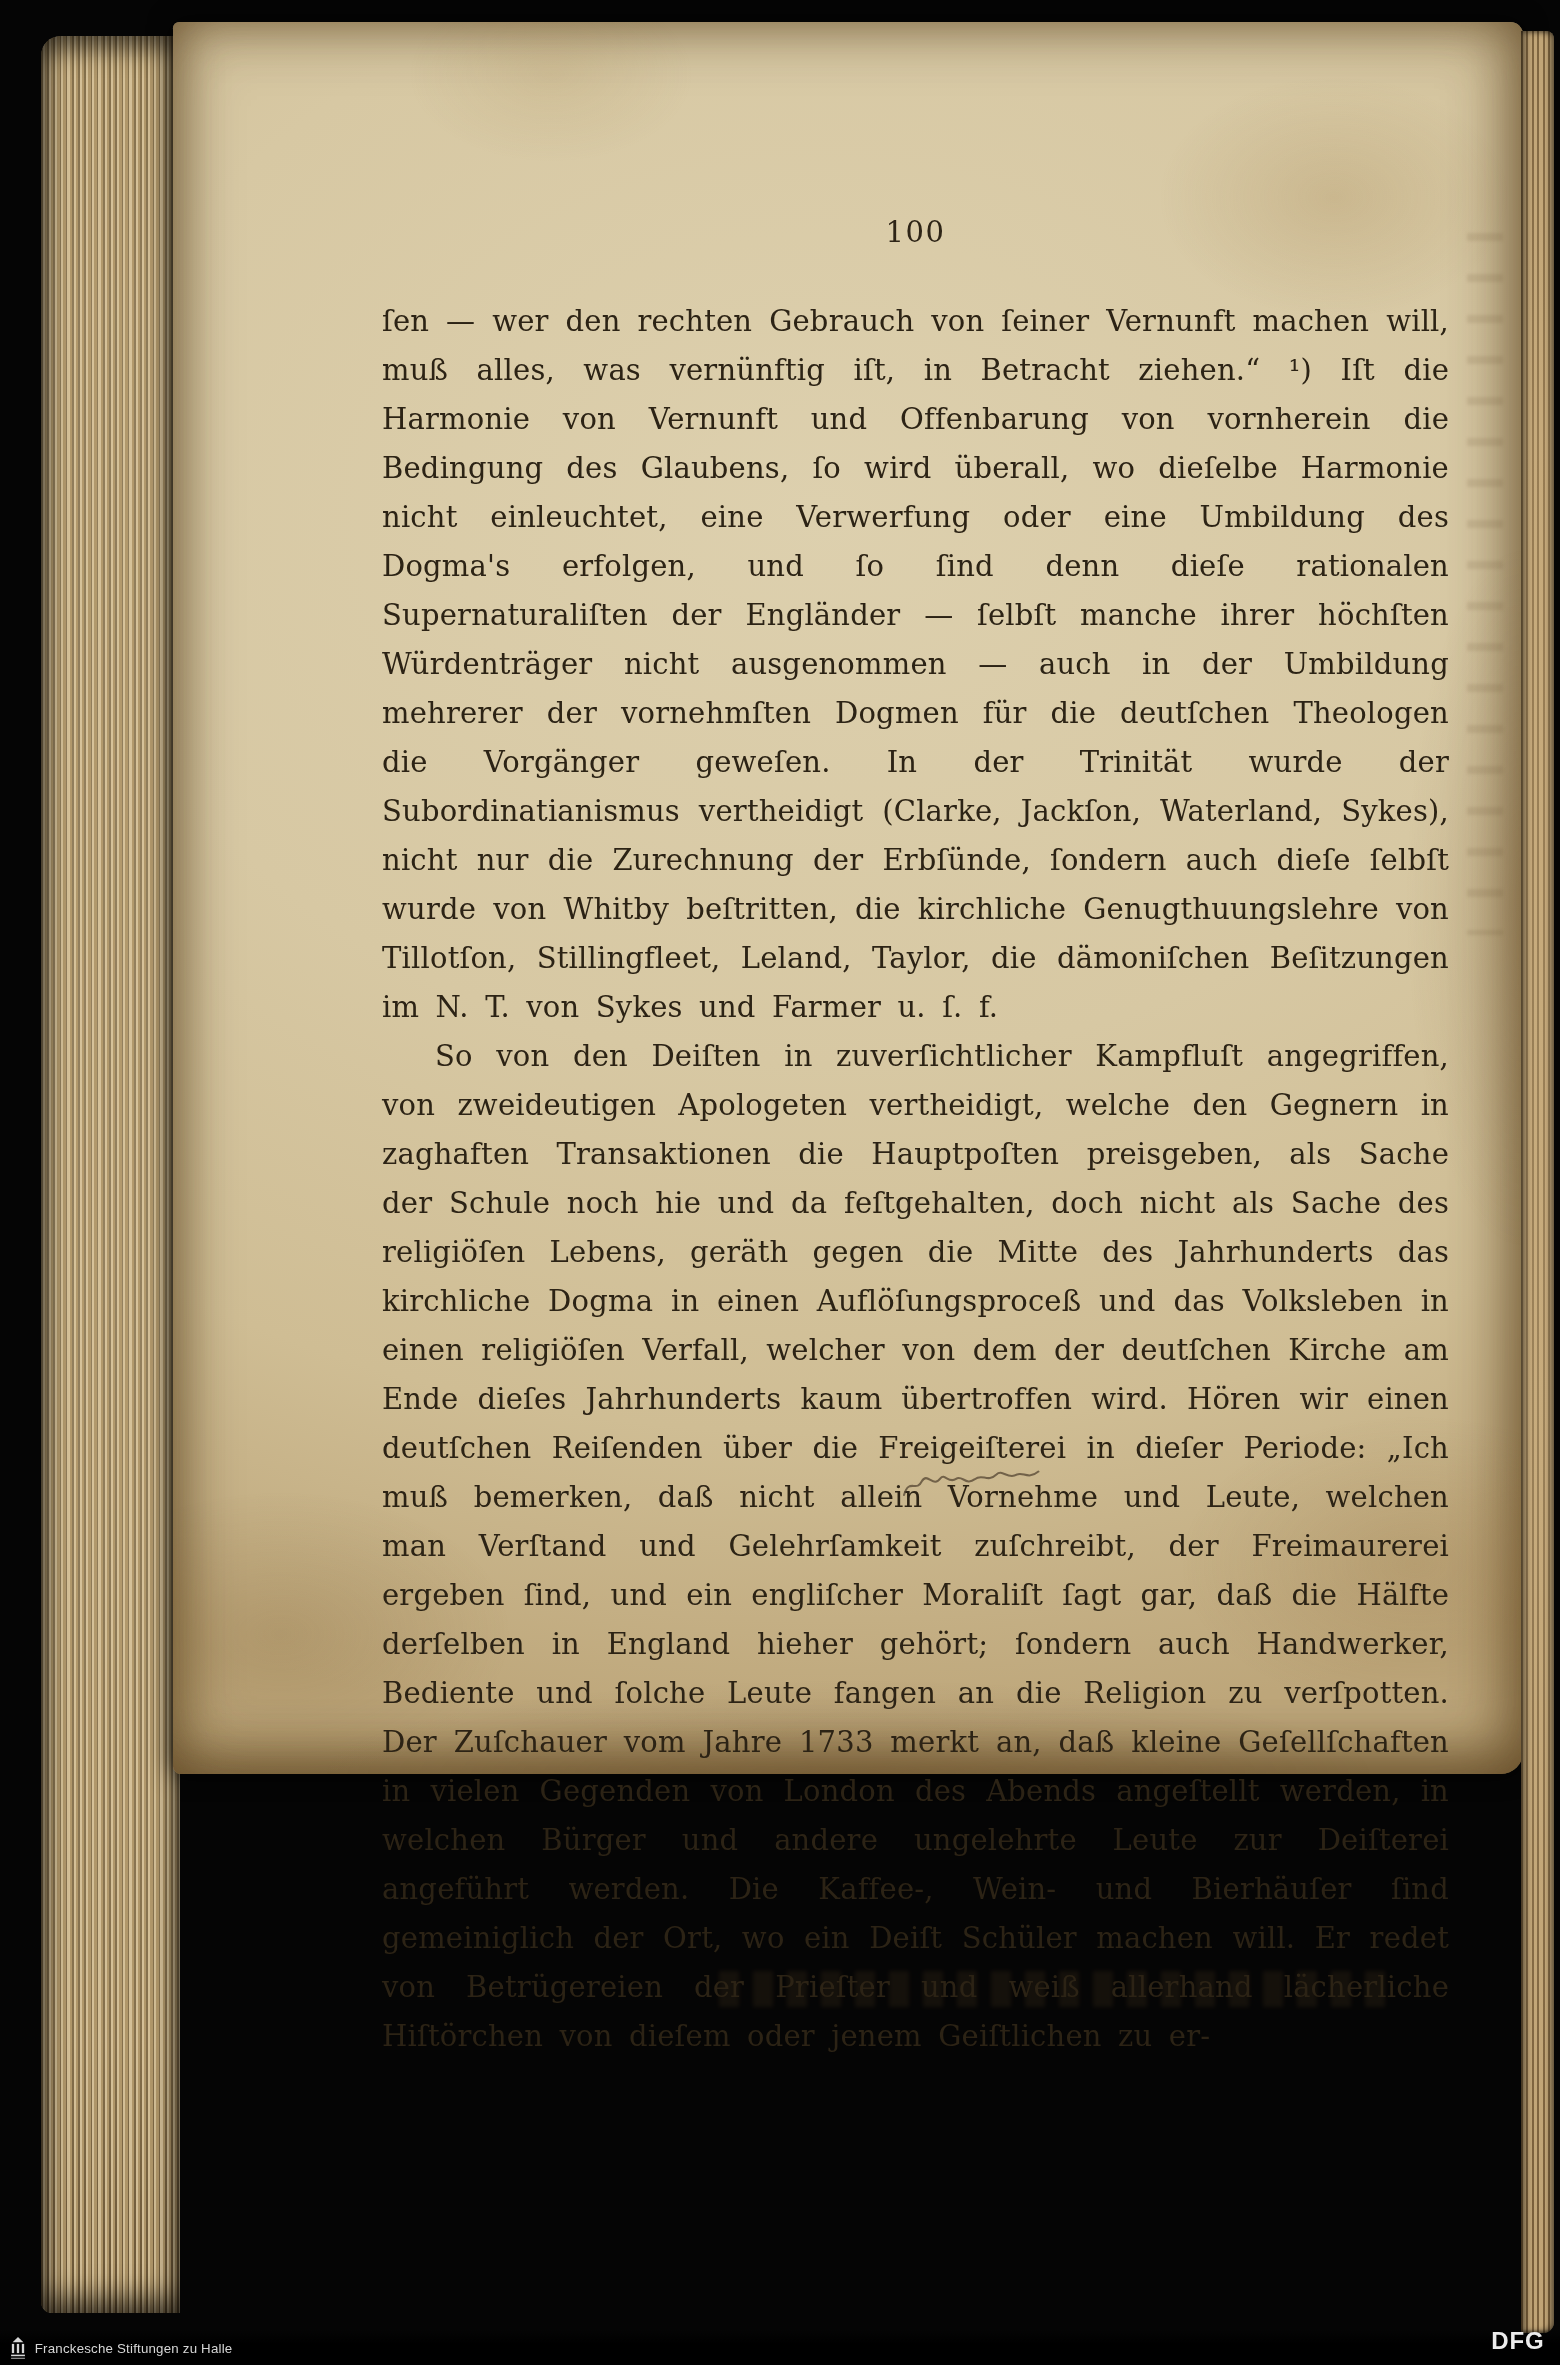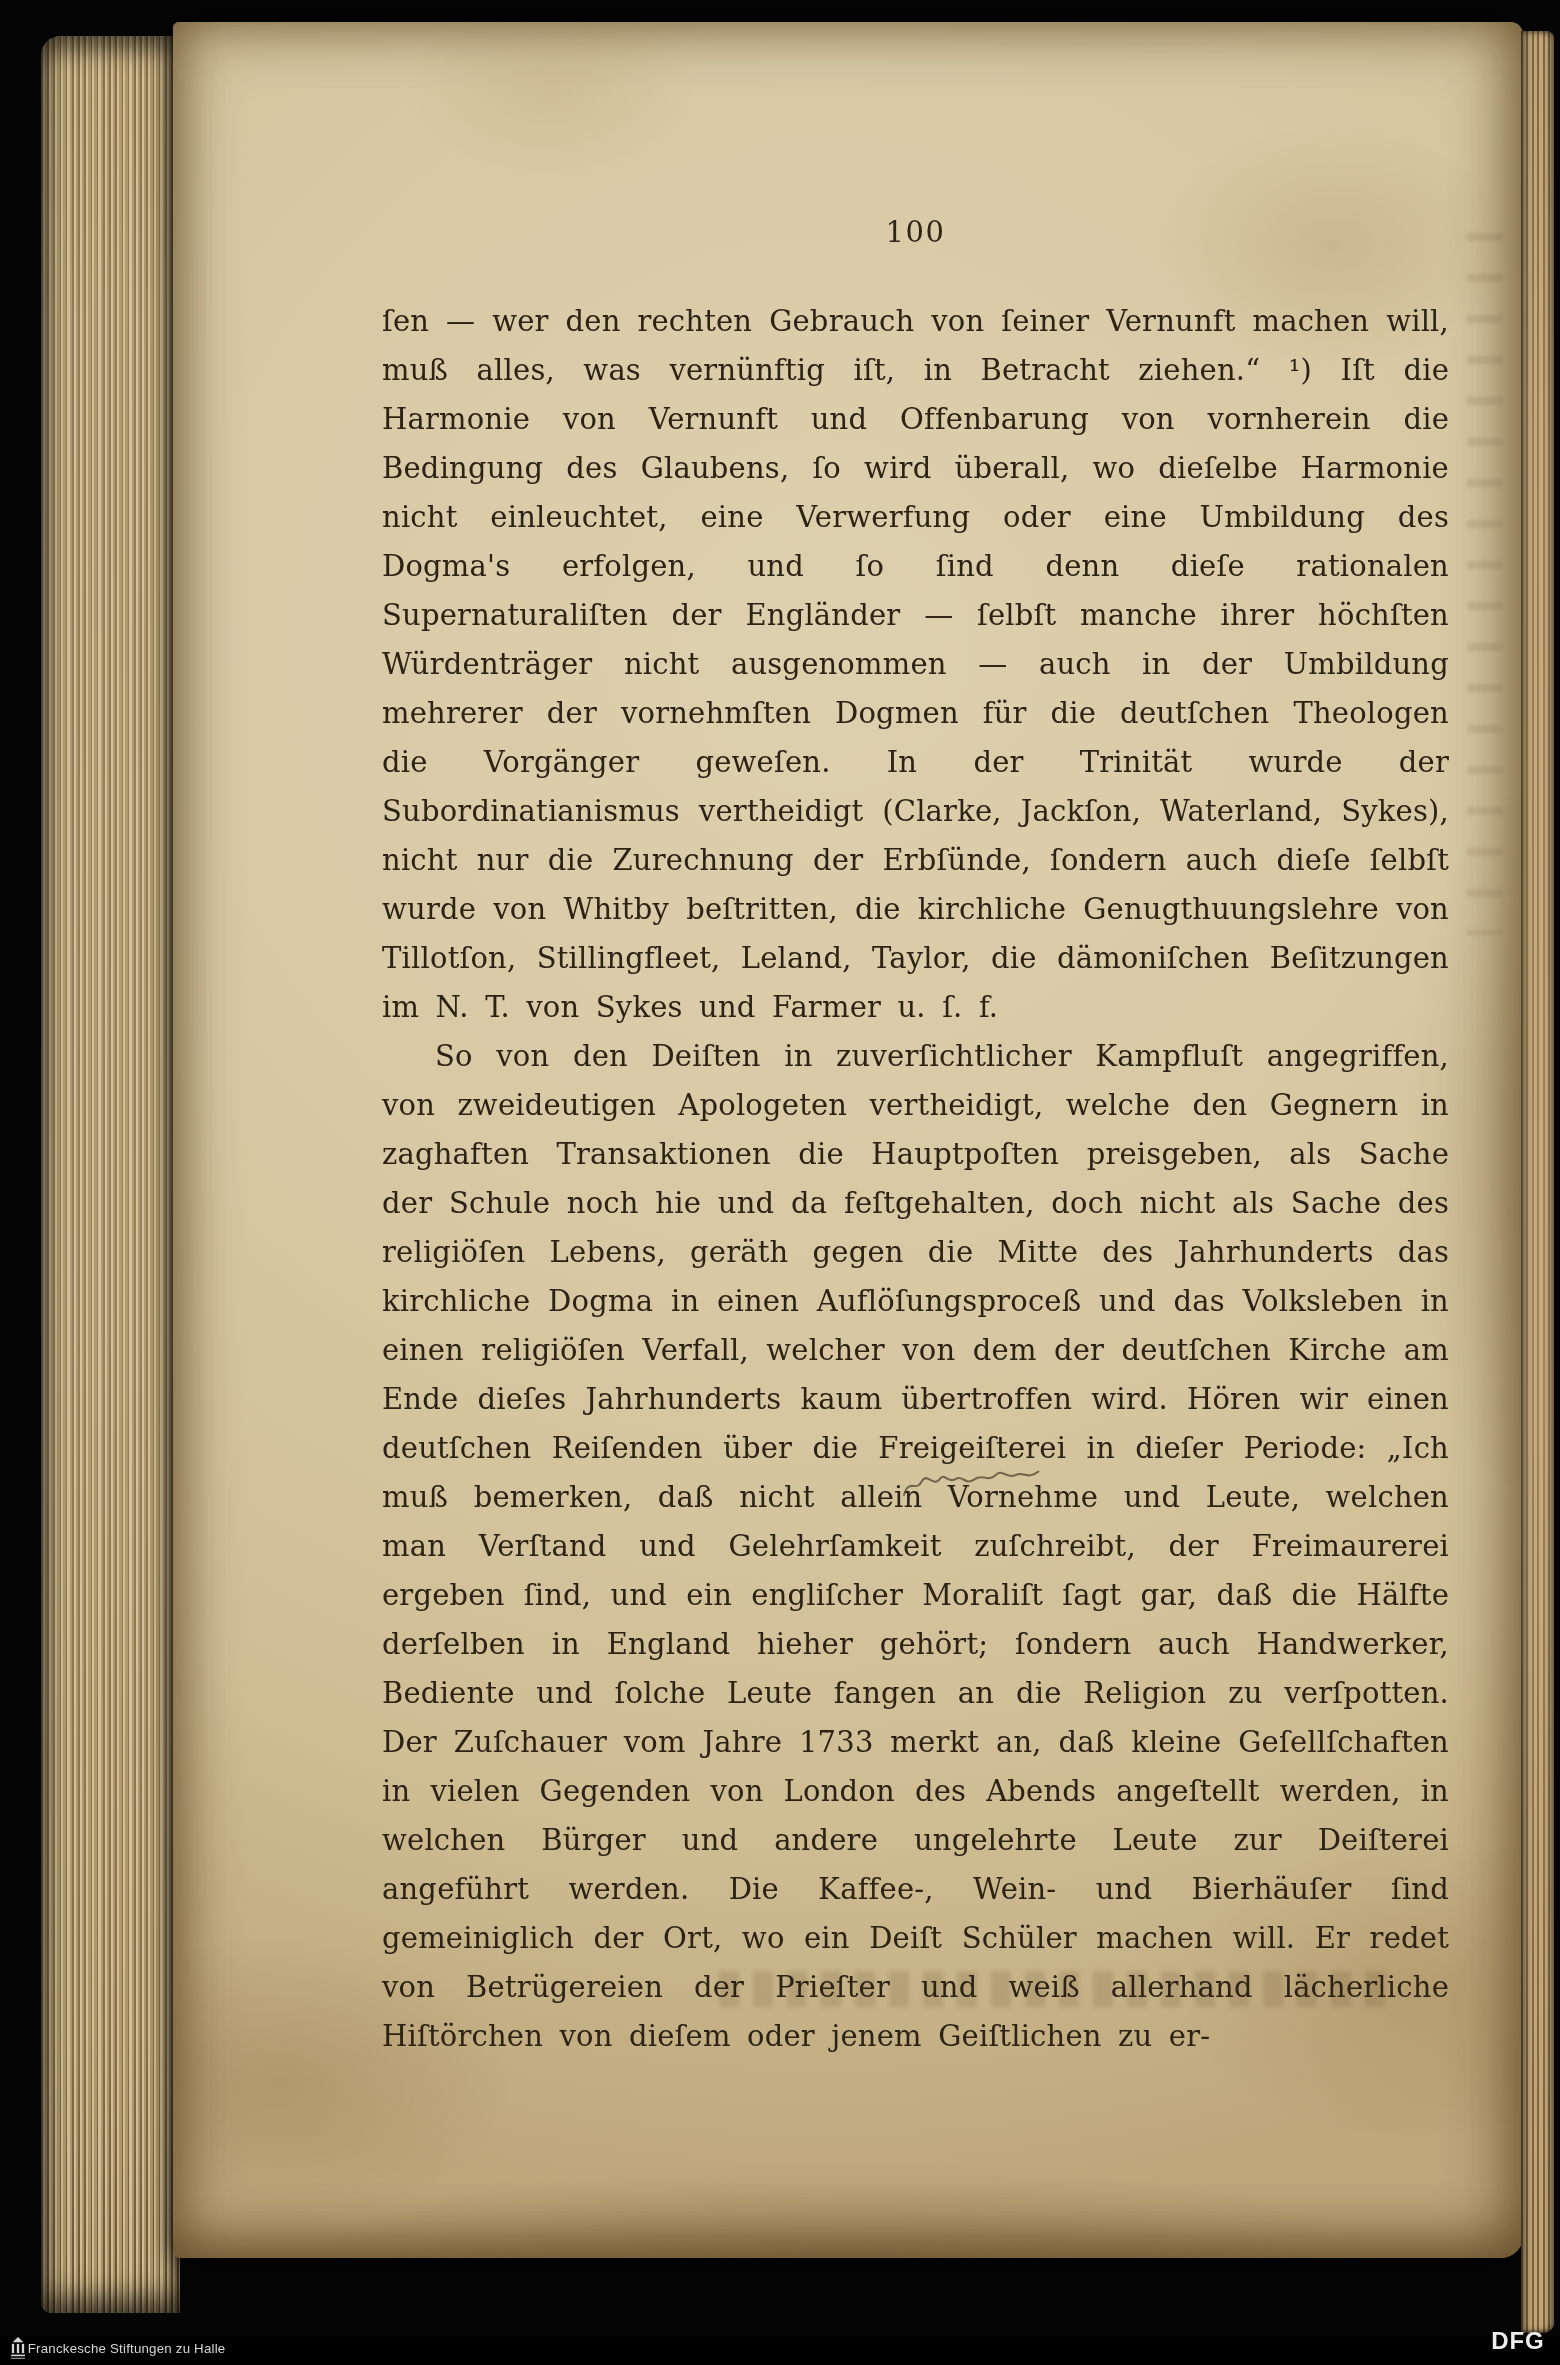--- a/index.html
+++ b/index.html
@@ -33,21 +33,21 @@
       #c3ac80;
     box-shadow: inset 0 14px 23.4px rgba(0,0,0,.55), inset 0 -17px 26.5px rgba(0,0,0,.6);
   }
 
   
   .page {
     position: absolute;
     left: 173px;
     top: 22px;
     width: 1350px;
-    height: 2236px;
+    height: 1752px;
     border-radius: 6.2px 12.5px 22px 7.8px;
     background:
       radial-gradient(ellipse 120% 70% at 48% 28%, #ddd0ae 0%, #d7c8a3 45%, #cfbd94 75%, #bda67a 100%);
     box-shadow:
       inset 0 0 70px rgba(70,45,12,.30),
       inset -22px 0 55px rgba(85,58,22,.35),
       inset 15.6px 0 43px rgba(85,58,22,.22),
       inset 0 -23.4px 47px rgba(70,45,12,.35),
       0 0 23.4px rgba(0,0,0,.8);
   }
@@ -179,20 +179,21 @@
     height: 37px;
     background: linear-gradient(180deg, rgba(0,0,0,0), #000 40%);
     font-family: "Liberation Sans", sans-serif;
   }
   .archive-mark {
     position: absolute;
     left: 7.8px;
     bottom: 4.7px;
     display: flex;
     align-items: center;
+    gap: 7px;
     color: #d6d6d6;
   }
   .archive-mark .label {
     font-size: 13.3px;
     letter-spacing: 0.2px;
   }
   .dfg {
     position: absolute;
     right: 15.6px;
     bottom: 11px;

